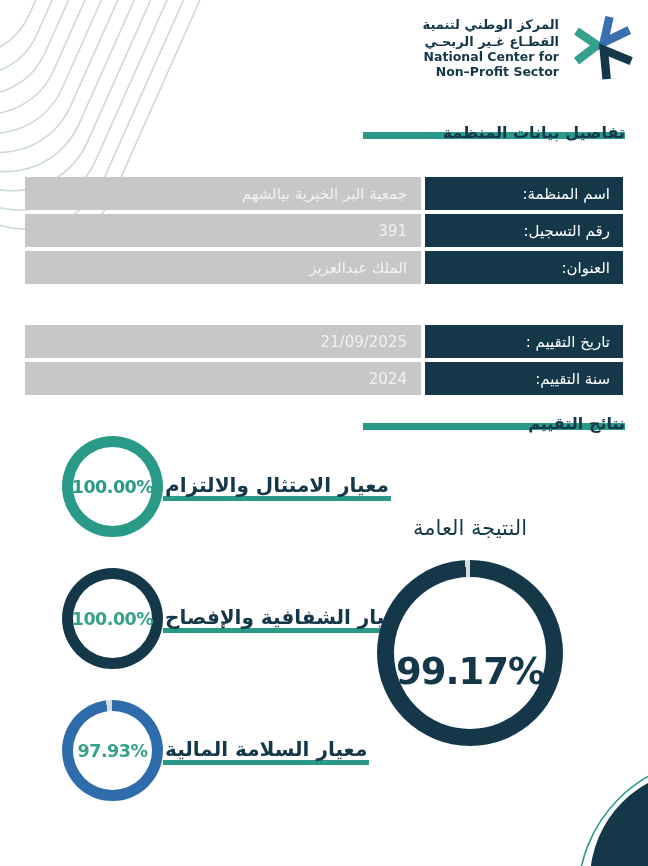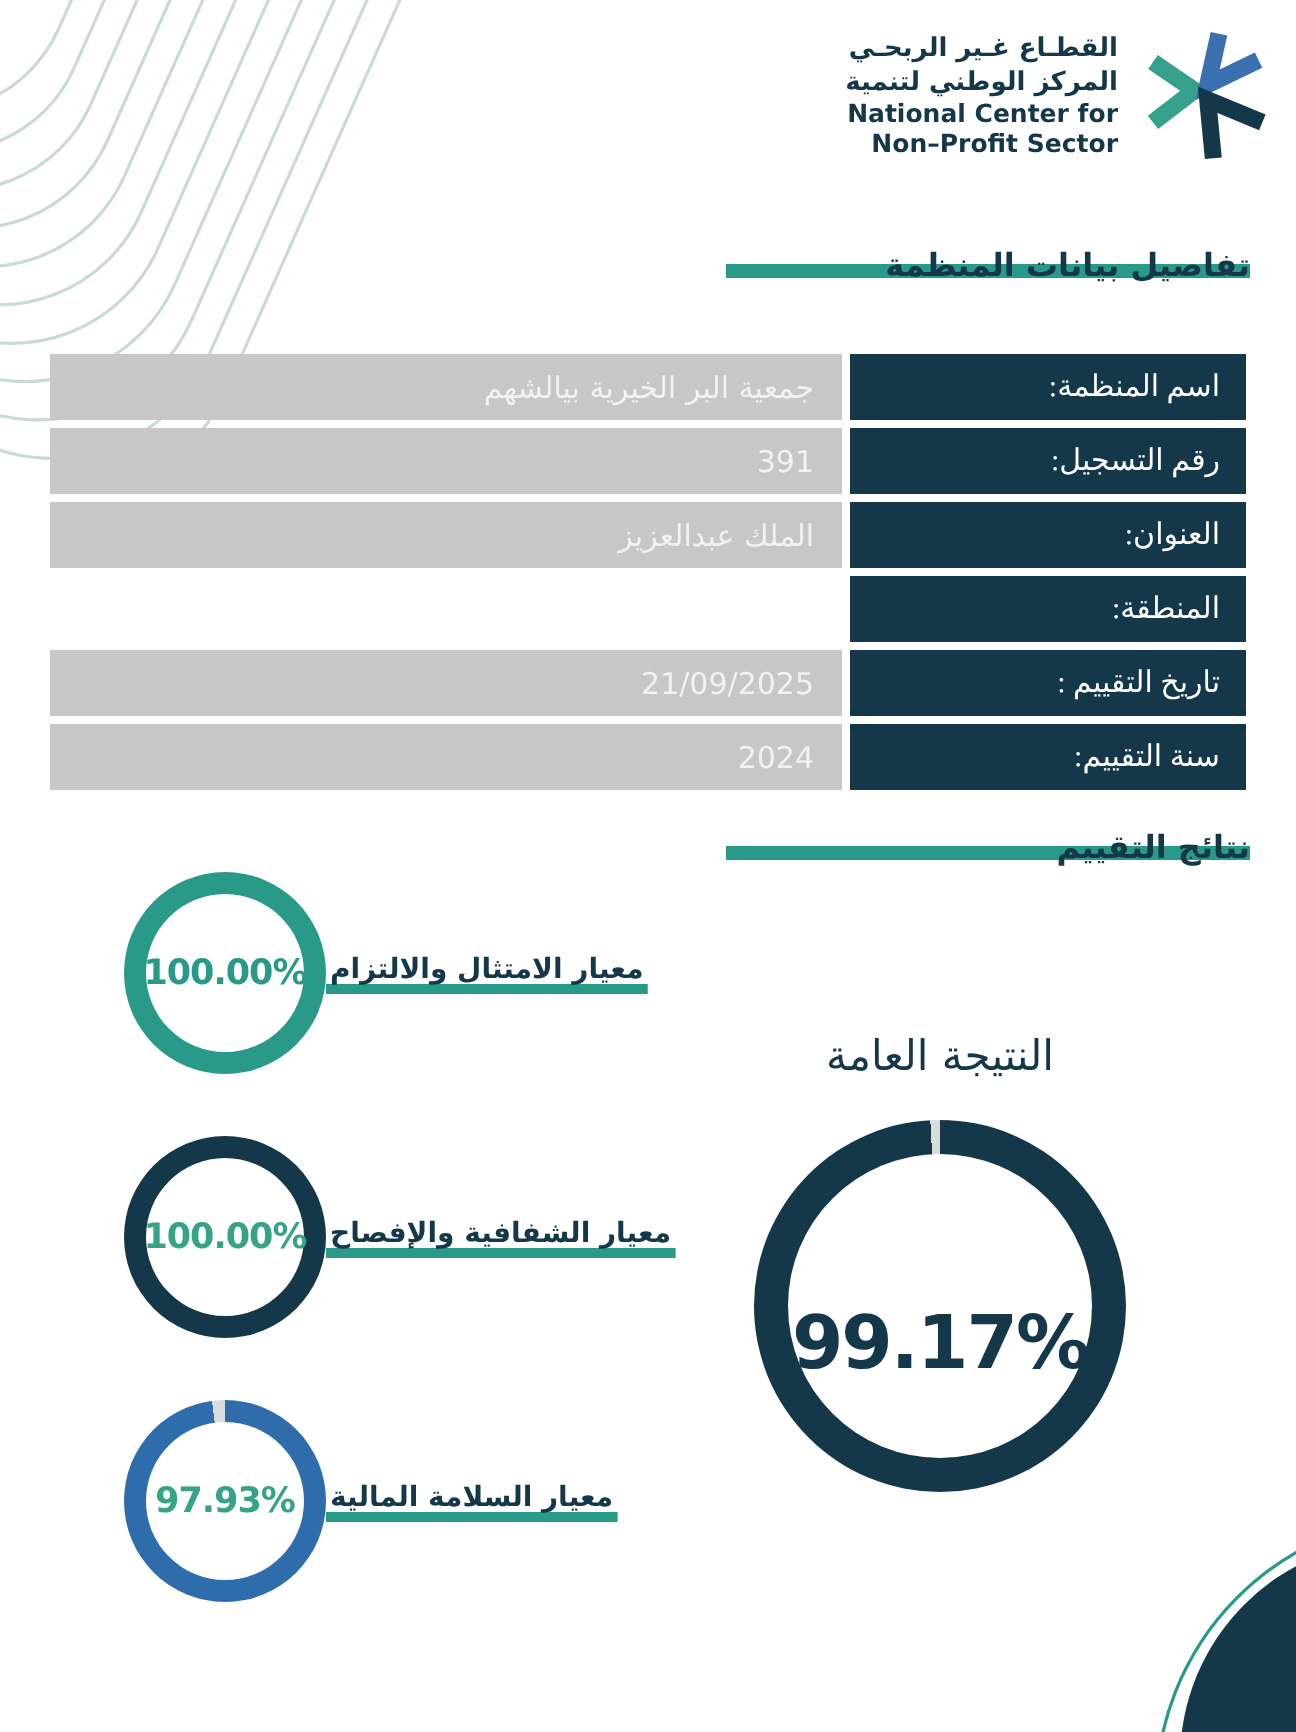--- a/index.html
+++ b/index.html
@@ -22,35 +22,35 @@
   .sec-title .bar{position:absolute;left:0;right:2px;bottom:3px;height:7px;background:#2a9a88;}
   .sec-title .txt{position:absolute;right:2px;bottom:0;z-index:1;color:#14384a;
                   font-size:16px;font-weight:bold;white-space:nowrap;}
   #title-details{top:110px;}
   #title-results{top:401px;}
 
   
   .details-table{position:absolute;top:177px;left:25px;right:25px;}
   .trow{display:flex;direction:rtl;gap:4px;height:33px;margin-bottom:4px;}
   .tlabel{width:198px;box-sizing:border-box;background:#14384a;color:#ffffff;
-          display:flex;align-items:center;padding:0 13px;font-size:15px;font-family:Liberation Serif, serif;}
+          display:flex;align-items:center;padding:0 13px;font-size:15px;}
   .tvalue{flex:1;background:#c7c7c7;color:#f2f2f2;display:flex;align-items:center;
           padding:0 14px;font-size:15px;}
 
   
   .gauges{position:absolute;left:62px;top:436px;width:262px;}
   .gauge-row{display:flex;align-items:center;height:101px;margin-bottom:31px;}
   .ring{width:101px;height:101px;border-radius:50%;flex:0 0 auto;position:relative;
         background:conic-gradient(var(--c,#2a9a88) var(--p,100%), #d8dcdc 0);
         display:flex;align-items:center;justify-content:center;}
   .ring::before{content:"";position:absolute;inset:11px;background:#ffffff;border-radius:50%;}
   .ring .pct{position:relative;z-index:1;font-weight:bold;font-size:17.5px;
              letter-spacing:-0.5px;color:var(--t,#2a9a88);white-space:nowrap;}
   .glabel{flex:1;display:flex;justify-content:flex-end;direction:rtl;}
-  .glabel span{font-size:14px;font-weight:bold;color:#14384a;white-space:nowrap;
+  .glabel span{font-size:20px;font-weight:bold;color:#14384a;white-space:nowrap;
                padding:0 2px 4px;background:linear-gradient(#2a9a88,#2a9a88) no-repeat bottom/100% 5px;}
 
   
   .overall-title{position:absolute;left:377px;top:516px;width:186px;text-align:center;
                  color:#14384a;font-size:21px;font-weight:normal;}
   .ring.big{position:absolute;left:377px;top:560px;width:186px;height:186px;}
   .ring.big::before{inset:17px;}
   .ring.big .pct{font-size:37px;letter-spacing:-1px;margin-top:36px;}
 </style>
 </head>
@@ -74,22 +74,22 @@
     </g>
   </svg>
 
   <svg class="deco-br" width="130" height="160" viewBox="0 0 130 160">
     <circle cx="199" cy="191" r="139" fill="none" stroke="#2a9a88" stroke-width="1.6"></circle>
     <circle cx="182" cy="174" r="110" fill="#14384a"></circle>
   </svg>
 
   <header class="logo">
     <div class="logo-text">
+      <div class="ar">المركز الوطني لتنمية</div>
       <div class="ar">القطـاع غـير الربحـي</div>
-      <div class="ar">المركز الوطني لتنمية</div>
       <div class="en">National Center for</div>
       <div class="en">Non–Profit Sector</div>
     </div>
     <svg width="66" height="72" viewBox="0 0 70 72">
       <polyline points="9,18 31,33 9,50" fill="none" stroke="#35a08b" stroke-width="9"></polyline>
       <polyline points="44,3 38,30 65,17" fill="none" stroke="#3a6fb0" stroke-width="9"></polyline>
       <polyline points="41,69 38,38 67,50" fill="none" stroke="#14384a" stroke-width="9"></polyline>
     </svg>
   </header>
 
@@ -105,21 +105,20 @@
     </div>
     <div class="trow">
       <div class="tlabel">رقم التسجيل:</div>
       <div class="tvalue">391</div>
     </div>
     <div class="trow">
       <div class="tlabel">العنوان:</div>
       <div class="tvalue">الملك عبدالعزيز</div>
     </div>
     <div class="trow">
-      <div class="tlabel">المنطقة:</div>
     </div>
     <div class="trow">
       <div class="tlabel">تاريخ التقييم :</div>
       <div class="tvalue">21/09/2025</div>
     </div>
     <div class="trow">
       <div class="tlabel">سنة التقييم:</div>
       <div class="tvalue">2024</div>
     </div>
   </div>

